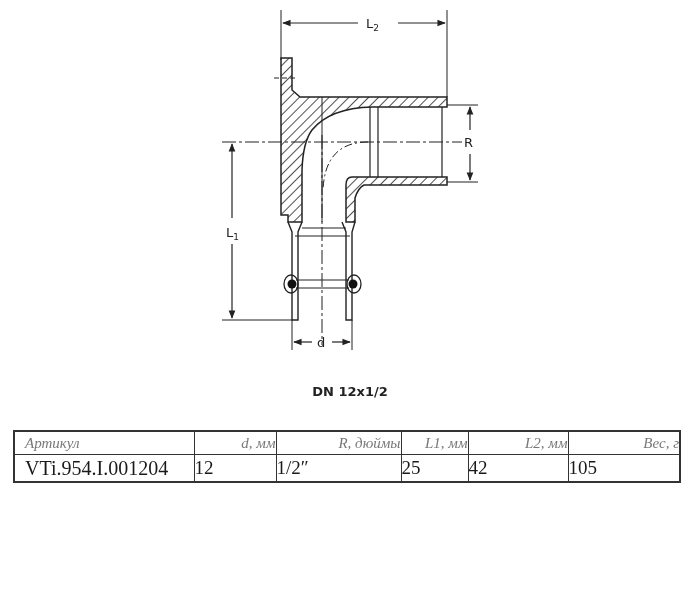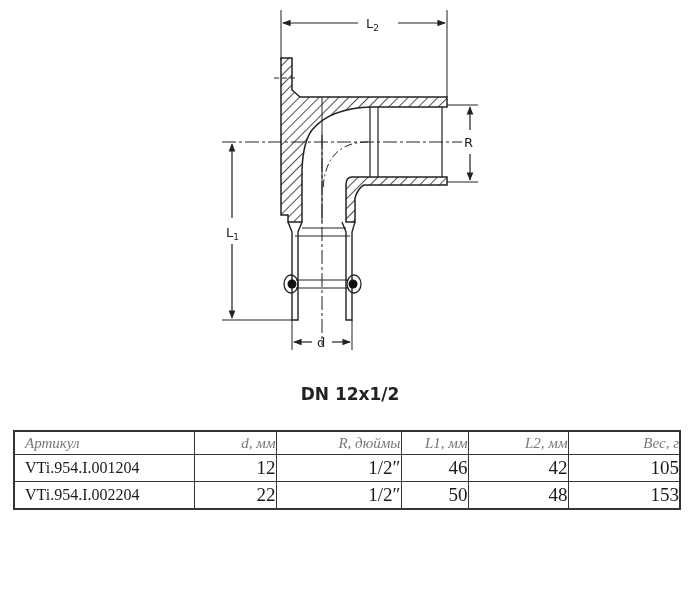--- a/index.html
+++ b/index.html
@@ -1,26 +1,26 @@
 <!DOCTYPE html>
 <html><head>
 <meta charset="utf-8">
 <style>
   html, body { margin:0; padding:0; background:#ffffff; }
   body { width:700px; height:607px; position:relative; overflow:hidden; font-family:"Liberation Serif", serif; color:#1a1a1a; }
   #drawing { position:absolute; left:0; top:0; width:700px; height:380px; }
   .dim-label { font-family:"DejaVu Sans", sans-serif; font-size:13px; fill:#222; }
   .sub { font-size:9px; }
-  #caption { position:absolute; left:0; width:700px; top:384px; text-align:center; font-family:"DejaVu Sans", sans-serif; font-weight:bold; font-size:17px; color:#222; }
+  #caption { position:absolute; left:0; width:700px; top:384px; text-align:center; font-family:"DejaVu Sans", sans-serif; font-weight:bold; font-size:13px; color:#222; }
   #spec-table { position:absolute; left:13px; top:430px; width:666px; border-collapse:collapse; border:2px solid #333; table-layout:fixed; }
   #spec-table th, #spec-table td { border:1.5px solid #333; padding:0; height:26px; font-family:"Liberation Serif", serif; }
   #spec-table th { font-style:italic; font-weight:normal; color:#777; font-size:15px; height:22px; text-align:right; }
   #spec-table th.left { text-align:left; padding-left:10px; }
-  #spec-table td { font-size:19px; text-align:right; color:#1a1a1a; }
-  #spec-table td.art { text-align:left; padding-left:10px; font-size:16px; }
+  #spec-table td { font-size:19px; text-align:left; color:#1a1a1a; }
+  #spec-table td.art { text-align:left; padding-left:10px; font-size:20px; }
 </style>
 </head>
 <body>
 
 <svg id="drawing" viewBox="0 0 700 380" xmlns="http://www.w3.org/2000/svg">
   <defs>
     <pattern id="hatch" patternUnits="userSpaceOnUse" width="7" height="7" patternTransform="rotate(45)">
       <line x1="0" y1="0" x2="0" y2="7" stroke="#222" stroke-width="1.6"></line>
     </pattern>
     <marker id="arr" viewBox="0 0 10 10" refX="9" refY="5" markerWidth="7" markerHeight="7" orient="auto-start-reverse">
@@ -112,26 +112,18 @@
       <th>L1, мм</th>
       <th>L2, мм</th>
       <th>Вес, г</th>
     </tr>
   </thead>
   <tbody>
     <tr>
       <td class="art">VTi.954.I.001204</td>
       <td>12</td>
       <td>1/2″</td>
-      <td>46</td>
+      <td>25</td>
       <td>42</td>
       <td>105</td>
-    </tr>
-    <tr>
-      <td class="art">VTi.954.I.002204</td>
-      <td>22</td>
-      <td>1/2″</td>
-      <td>50</td>
-      <td>48</td>
-      <td>153</td>
     </tr>
   </tbody>
 </table>
 
 </body></html>

